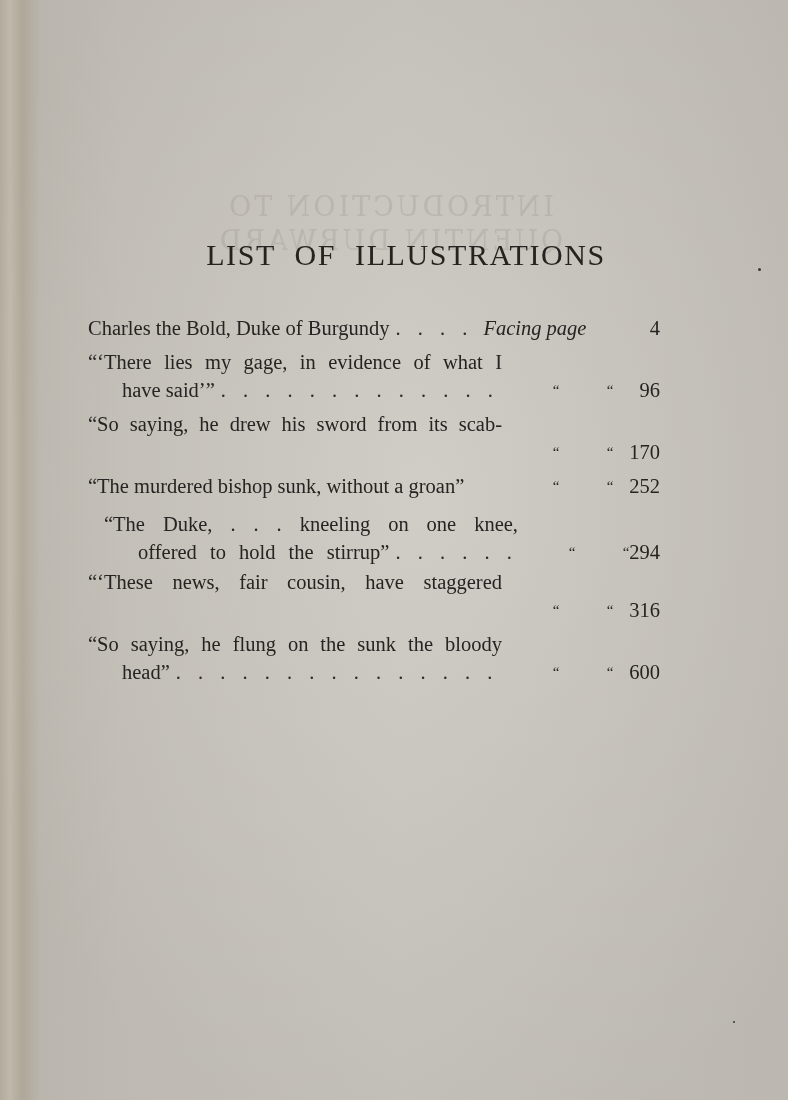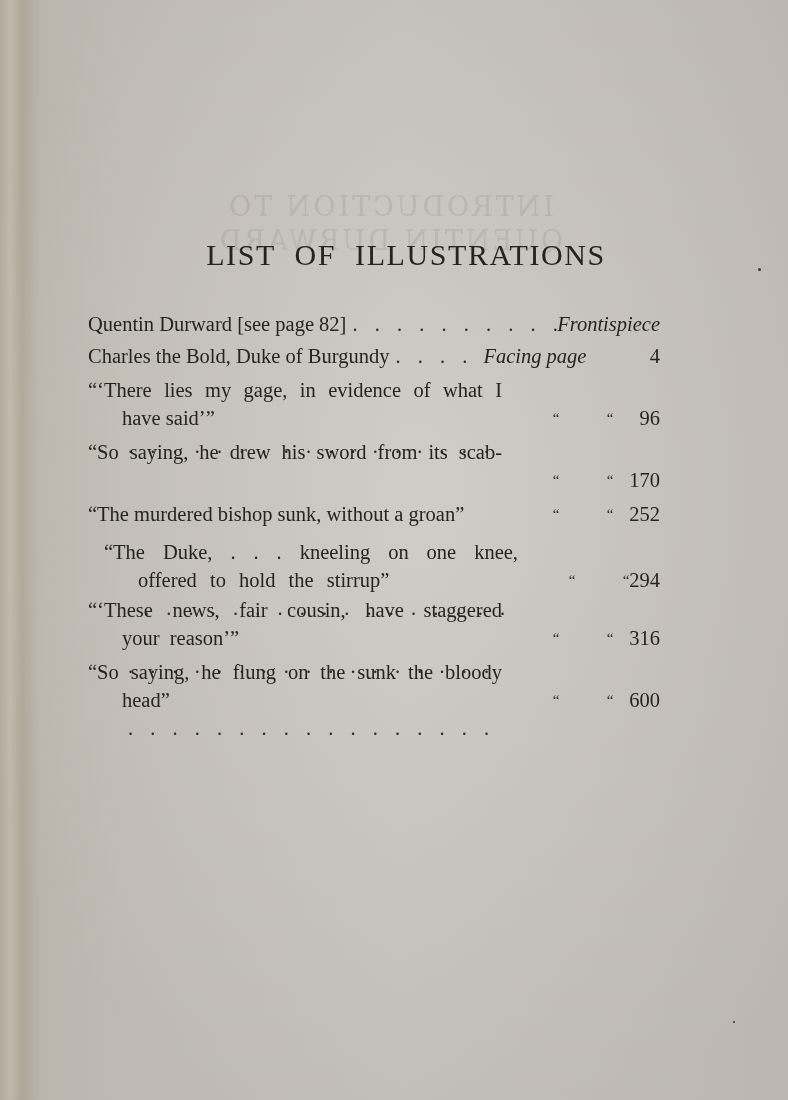--- a/index.html
+++ b/index.html
@@ -23,21 +23,21 @@
     position:absolute; left:0; width:788px; top:238px; text-align:center;
     padding-left:12px;
     font-family:"Liberation Serif","DejaVu Serif",serif;
     font-size:30px; letter-spacing:1.6px; word-spacing:10px; color:#252320;
   }
   .list { position:absolute; left:88px; top:310px; width:572px;
     font-family:"Liberation Serif","DejaVu Serif",serif; font-size:20.5px; }
   .entry { position:relative; }
   .row { display:flex; align-items:baseline; height:28px; line-height:28px; white-space:nowrap; }
   .caption { }
-  .indent { padding-left:34px;flex-direction:column; }
+  .indent { padding-left:34px; }
   .dots { flex:1; overflow:hidden; letter-spacing:6px; color:#2f2c29; padding-left:6px; }
   .dots::after { content:". . . . . . . . . . . . . . . . . . . . . . . . . . . . . . . . . . . ."; }
   .right-italic { font-style:italic; }
   .ditto { width:76px; text-align:center; font-size:15px; }
   .ditto-1 { position:absolute; left:430px; }
   .ditto-2 { position:absolute; left:484px; }
   .pg { position:absolute; right:0; text-align:right; }
   .cap-end { display:flex; width:414px; }
   .cap-end .dots { flex:1; }
   .justify { text-align:justify; text-align-last:justify; width:414px; display:block; }
@@ -46,27 +46,20 @@
 </head>
 <body>
 
 <div class="page-shade"></div>
 <div class="bleed">INTRODUCTION TO QUENTIN DURWARD</div>
 
 <div class="title">LIST OF ILLUSTRATIONS</div>
 
 <div class="list">
 
-  <div class="entry" style="top:0px;">
-    <div class="row">
-      <span class="caption">Quentin Durward [see page 82]</span>
-      <span class="dots"></span>
-      <span class="right-italic">Frontispiece</span>
-    </div>
-  </div>
 
   <div class="entry" style="top:4px;">
     <div class="row">
       <span class="caption">Charles the Bold, Duke of Burgundy</span>
       <span class="dots" style="flex:none;width:88px;"></span>
       <span class="right-italic">Facing page</span>
       <span class="pg">4</span>
     </div>
   </div>
 
@@ -118,24 +111,20 @@
       <span class="ditto ditto-2">“</span>
       <span class="pg">294</span>
     </div>
   </div>
 
   <div class="entry" style="top:34px;">
     <div class="row">
         <span class="justify">“‘These news, fair cousin, have staggered</span>
       </div>
     <div class="row">
-      <span class="cap-end indent" style="width:380px;">
-          <span style="word-spacing:5px;">your reason’”</span>
-          <span class="dots"></span>
-        </span>
       <span class="ditto ditto-1">“</span>
       <span class="ditto ditto-2">“</span>
       <span class="pg">316</span>
     </div>
   </div>
 
   <div class="entry" style="top:40px;">
     <div class="row">
         <span class="justify">“So saying, he flung on the sunk the bloody</span>
       </div>

